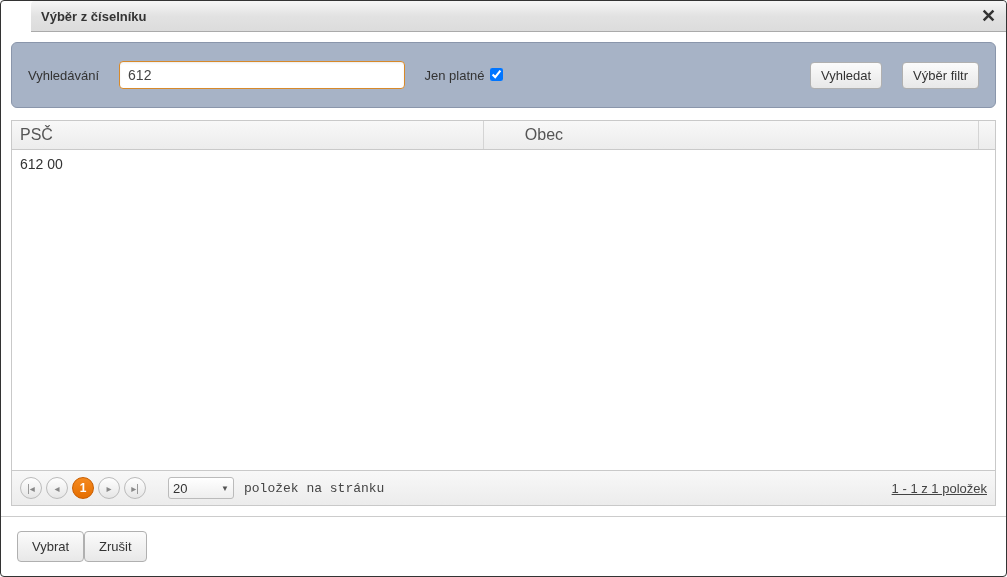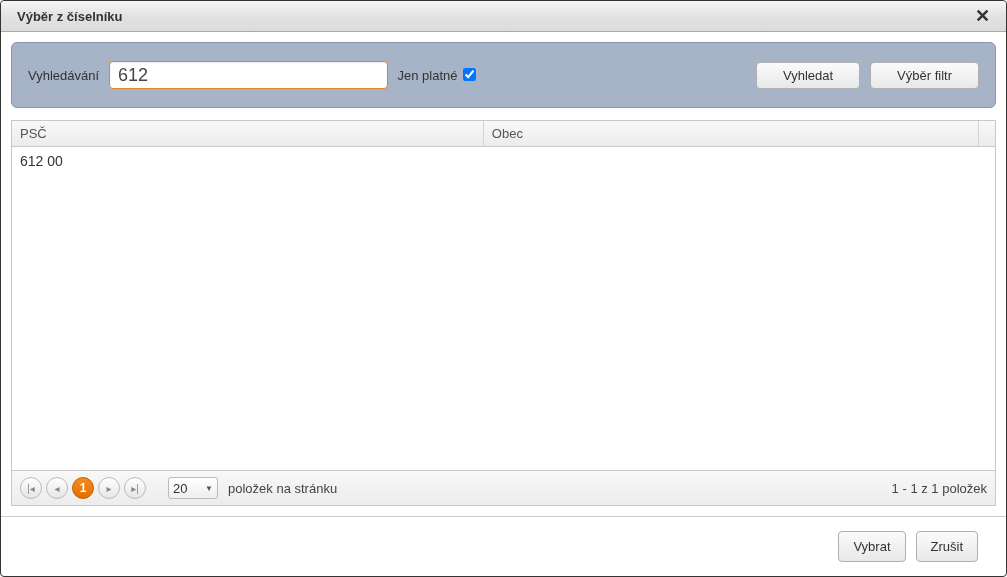--- a/index.html
+++ b/index.html
@@ -16,25 +16,26 @@
     height: 577px;
     border: 1px solid #333;
     background: #fff;
     display: flex;
     flex-direction: column;
     border-radius: 4px;
   }
   .titlebar {
     background: linear-gradient(to bottom, #f6f6f6 0%, #e2e2e2 50%, #dcdcdc 100%);
     border-bottom: 1px solid #aaa;
-    padding: 6px 16px;
+    padding: 6px 10px;
     display: flex;
     align-items: center;
     justify-content: space-between;
     border-radius: 4px 4px 0 0;
+    margin-left: 30px;
   }
   .titlebar .title {
     font-weight: bold;
     color: #333;
   }
   .titlebar .close {
     font-size: 18px;
     font-weight: bold;
     cursor: pointer;
     color: #333;
@@ -47,51 +48,51 @@
     flex-direction: column;
     min-height: 0;
   }
   .search-panel {
     background: #a7b3c6;
     border: 1px solid #8a96ab;
     border-radius: 6px;
     padding: 18px 16px;
     display: flex;
     align-items: center;
-    gap: 10px;
+    gap: 20px;
     color: #333;
   }
   .search-panel .lbl {
     color: #333;
   }
   .search-input {
     flex: 1;
     max-width: 510px;
     height: 28px;
     border: 1px solid #d7892a;
     border-radius: 4px;
     padding: 0 8px;
-    font-size: 18px;
+    font-size: 14px;
     outline: none;
     background: #fff;
     box-shadow: inset 0 1px 2px rgba(0,0,0,0.08);
     color: #444;
   }
   .valid-wrap {
     display: flex;
     align-items: flex-start;
     gap: 5px;
     color: #333;
   }
   .spacer-flex { flex: 1; }
   .btn {
     background: linear-gradient(to bottom, #fbfbfb, #e8e8e8);
     border: 1px solid #b0b0b0;
     border-radius: 4px;
-    padding: 5px 26px;
+    padding: 5px 10px;
     font-size: 13px;
     font-family: inherit;
     color: #333;
     cursor: pointer;
   }
   .grid {
     margin-top: 12px;
     border: 1px solid #c9c9c9;
     flex: 1;
     display: flex;
@@ -100,24 +101,24 @@
   }
   .grid-header {
     display: flex;
     background: linear-gradient(to bottom, #f8f8f8, #ececec);
     border-bottom: 1px solid #c9c9c9;
   }
   .gh-cell {
     padding: 5px 8px;
     color: #555;
     border-right: 1px solid #d4d4d4;
-    font-size: 13px;
+    font-size: 16px;
   }
   .col-psc { width: 48%; }
-  .col-obec { flex: 1; }
+  .col-obec { flex: 1; margin-left: 33px; }
   .gh-spacer { width: 16px; border-right: none; }
   .grid-body {
     flex: 1;
     overflow-y: scroll;
     background: #fff;
     position: relative;
   }
   .grid-row {
     display: flex;
     padding: 4px 0;
@@ -151,47 +152,48 @@
   }
   .pbtn.current {
     background: linear-gradient(to bottom, #f58a1f, #e56e00);
     border-color: #c85d00;
     color: #fff;
     font-weight: bold;
     font-size: 12px;
   }
   .page-size-select {
     margin-left: 18px;
-    width: 50px;
+    width: 66px;
     height: 22px;
     border: 1px solid #bbb;
     border-radius: 3px;
     padding: 1px 4px;
     font-size: 13px;
     background: linear-gradient(to bottom, #fff, #eee);
     display: inline-flex;
     align-items: center;
     justify-content: space-between;
     cursor: pointer;
   }
   .page-size-select .arrow { font-size: 8px; color: #555; }
   .pager .txt {
     margin-left: 6px;
     color: #444;
+    font-family: Liberation Mono, monospace;
   }
   .pager .summary {
     margin-left: auto;
     color: #444;
+    text-decoration: underline;
   }
   .footer {
     border-top: 1px solid #ccc;
-    padding: 14px 28px;
-    display: flex;
-    justify-content: flex-end;
-    gap: 10px;
+    padding: 14px 16px;
+    display: flex;
+    justify-content: flex-start;
   }
   .footer .btn { padding: 7px 14px; }
   
   .grid-body::-webkit-scrollbar { width: 14px; }
   .grid-body::-webkit-scrollbar-track { background: #f4f4f4; border-left: 1px solid #ddd; }
   .grid-body::-webkit-scrollbar-thumb { background: #ccc; border-radius: 2px; }
 </style>
 </head>
 <body>
 

